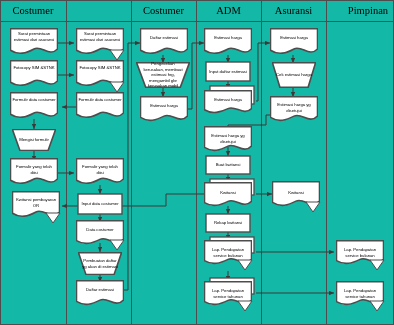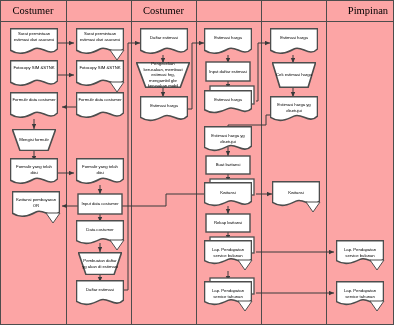--- a/index.html
+++ b/index.html
@@ -1,35 +1,37 @@
 <!DOCTYPE html>
 <html><head>
 <meta charset="utf-8">
 <style>
   html,body{margin:0;padding:0;background:#fff;}
   body{font-family:"Liberation Serif",serif;}
-  #stage{position:relative;width:394px;height:325px;background:#fca5a5;overflow:hidden;}
+  #stage{position:relative;width:394px;height:325px;background:#14b8a6;overflow:hidden;}
   #svg{position:absolute;left:0;top:0;width:394px;height:325px;}
   .hdr{position:absolute;top:0;height:21px;line-height:21px;text-align:center;
        font-size:10.5px;color:#000;font-family:"Liberation Serif",serif;}
   .node{position:absolute;box-sizing:border-box;display:flex;align-items:center;
         justify-content:center;text-align:center;color:#000;
         font-family:"Liberation Sans",sans-serif;font-size:4.3px;line-height:1.28;
         letter-spacing:-0.05px;padding:0 2px;}
   .node span{display:block;width:100%;}
   
   .lbl-top{align-items:flex-start;padding-top:3px;}
 </style>
 </head>
 <body>
 
 <div id="stage">
 
   <div class="hdr" style="left:0px;width:66px;">Costumer</div>
   <div class="hdr" style="left:131px;width:65px;">Costumer</div>
+  <div class="hdr" style="left:196px;width:65px;">ADM</div>
+  <div class="hdr" style="left:261px;width:65px;">Asuransi</div>
   <div class="hdr" style="left:312px;width:68px;margin-left:22px;">Pimpinan</div>
 
   <svg id="svg" viewBox="0 0 394 325">
     <defs>
       <marker id="ah" markerWidth="6" markerHeight="6" refX="5" refY="2.2" orient="auto">
         <path d="M0,0 L5,2.2 L0,4.4 z" fill="#3a3a3a"></path>
       </marker>
 
       <symbol id="doc" viewBox="0 0 100 40" preserveAspectRatio="none">
         <path d="M1,1 L99,1 L99,31 C82,44 66,25 50,31 C34,37 18,41 1,33 Z" fill="#fff" stroke="#4d4d4d" stroke-width="1.6" vector-effect="non-scaling-stroke"></path>

